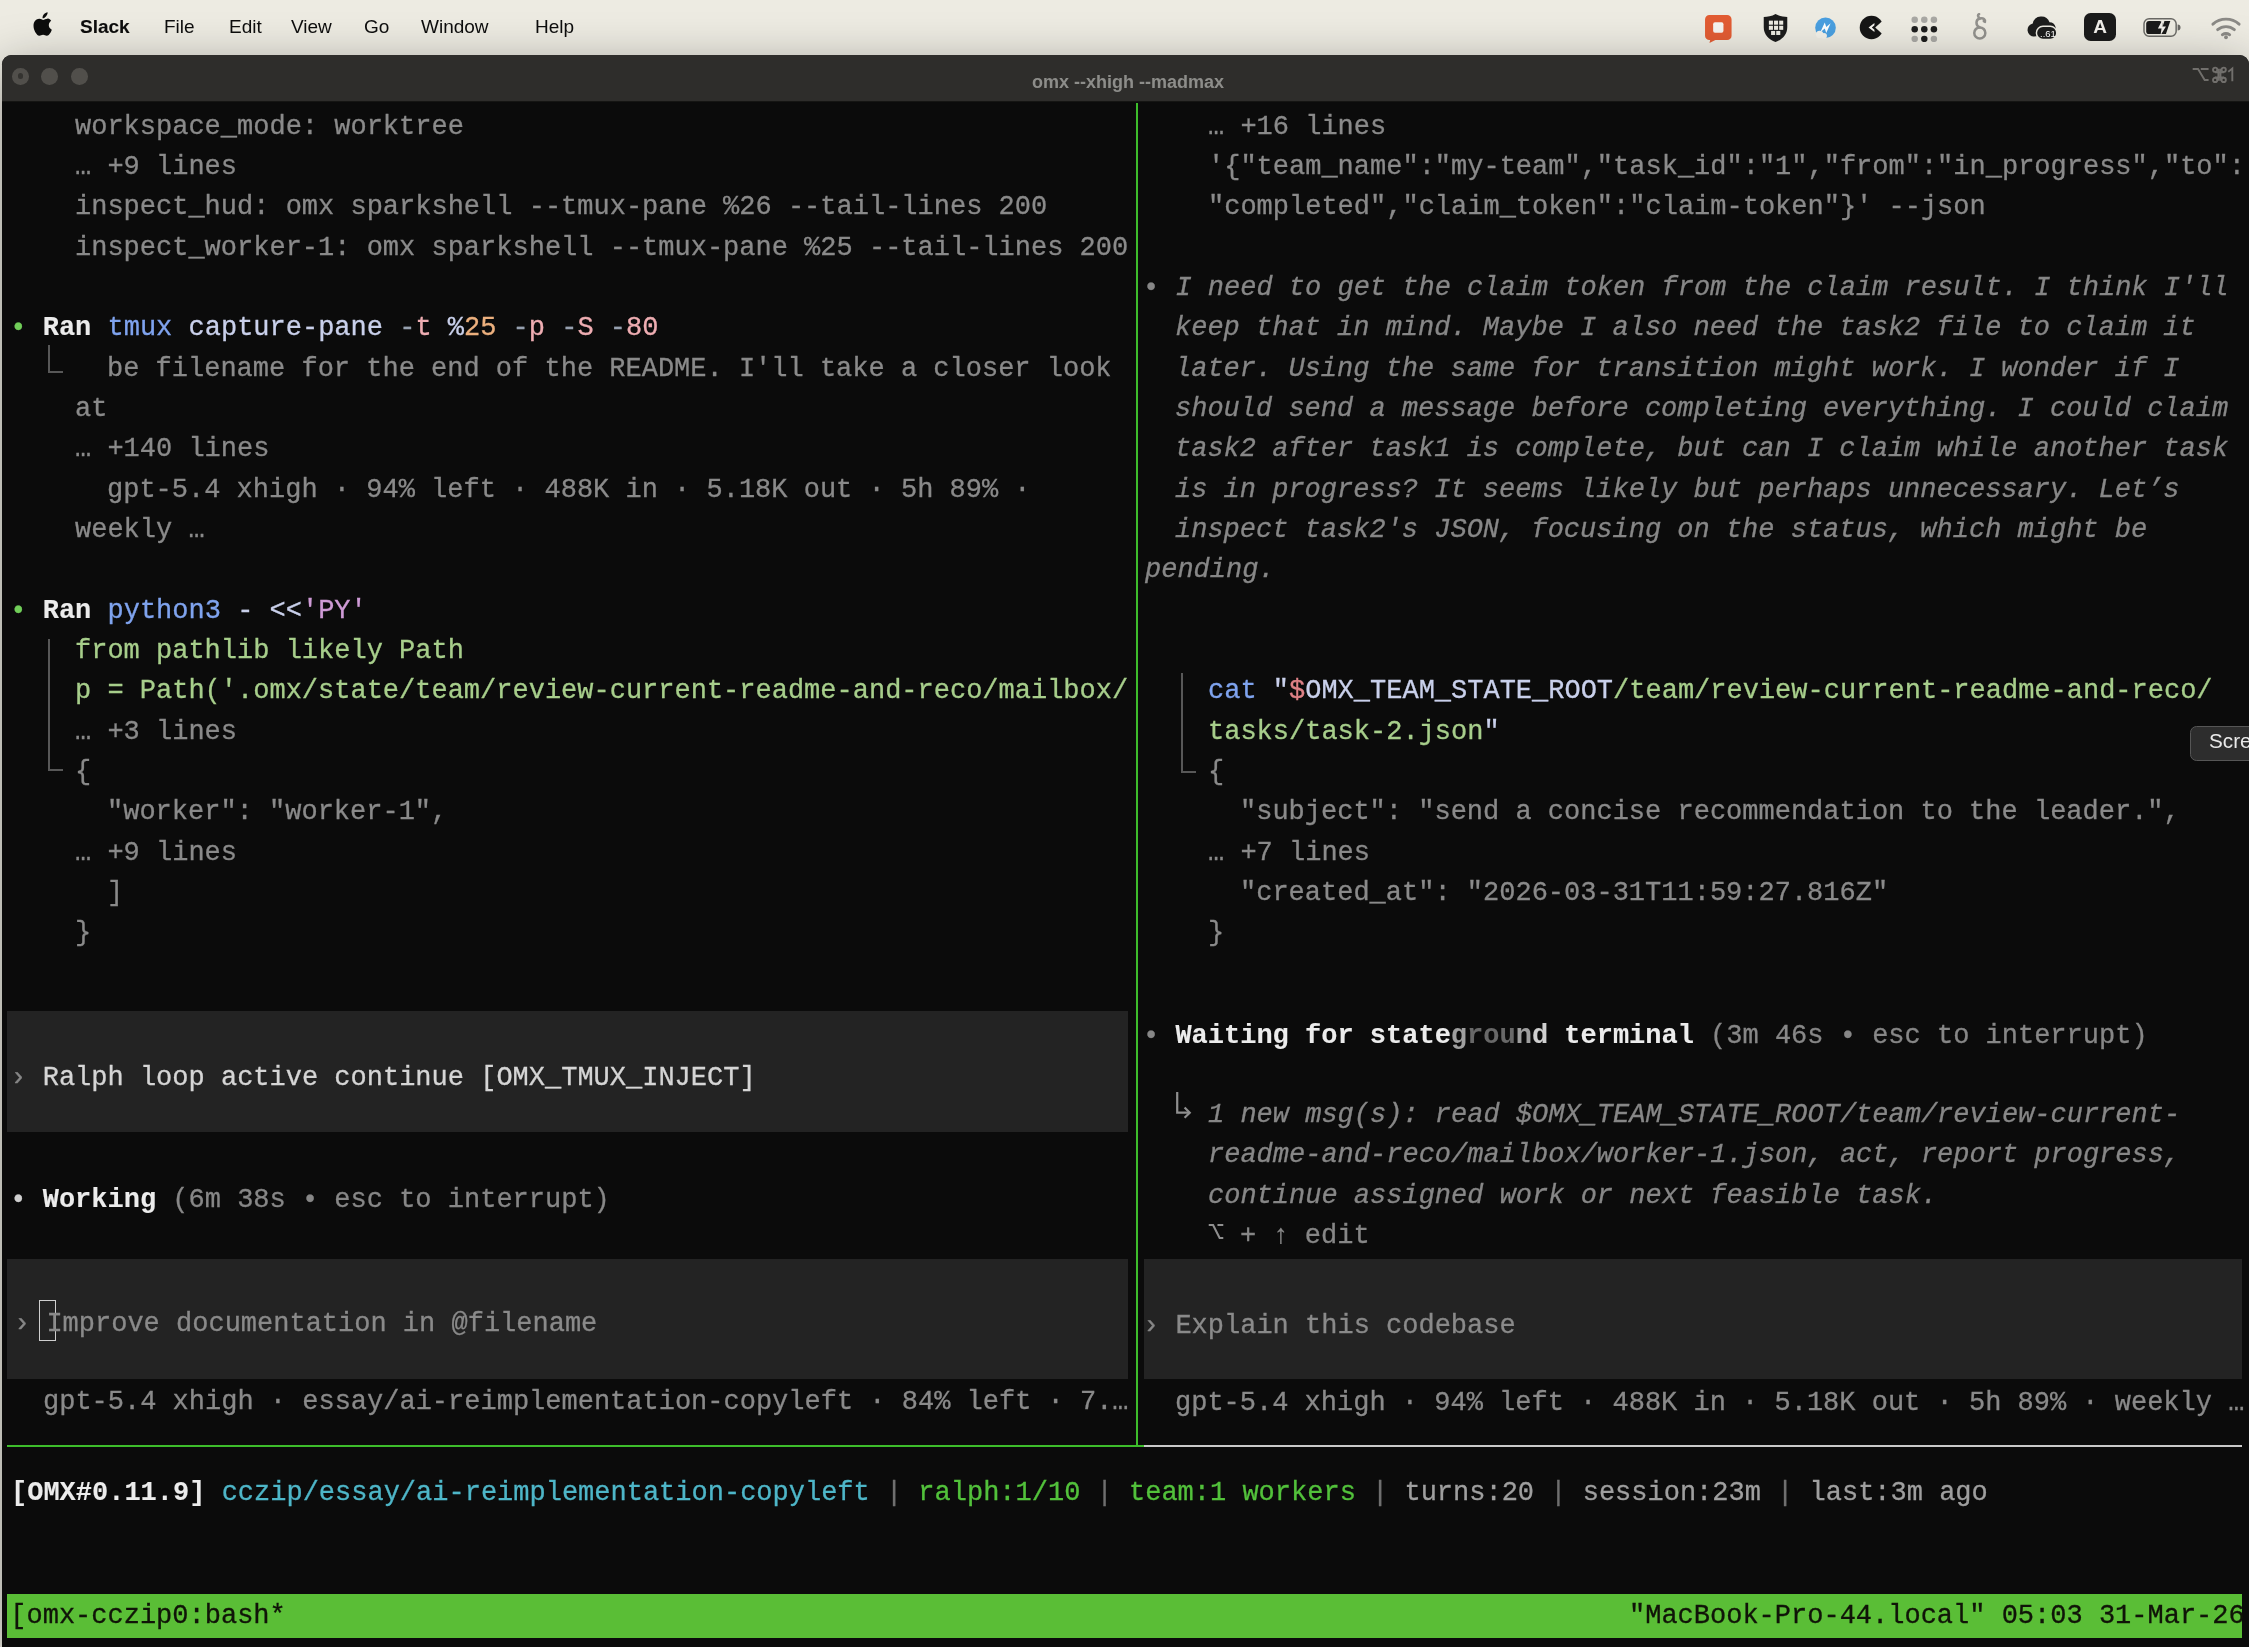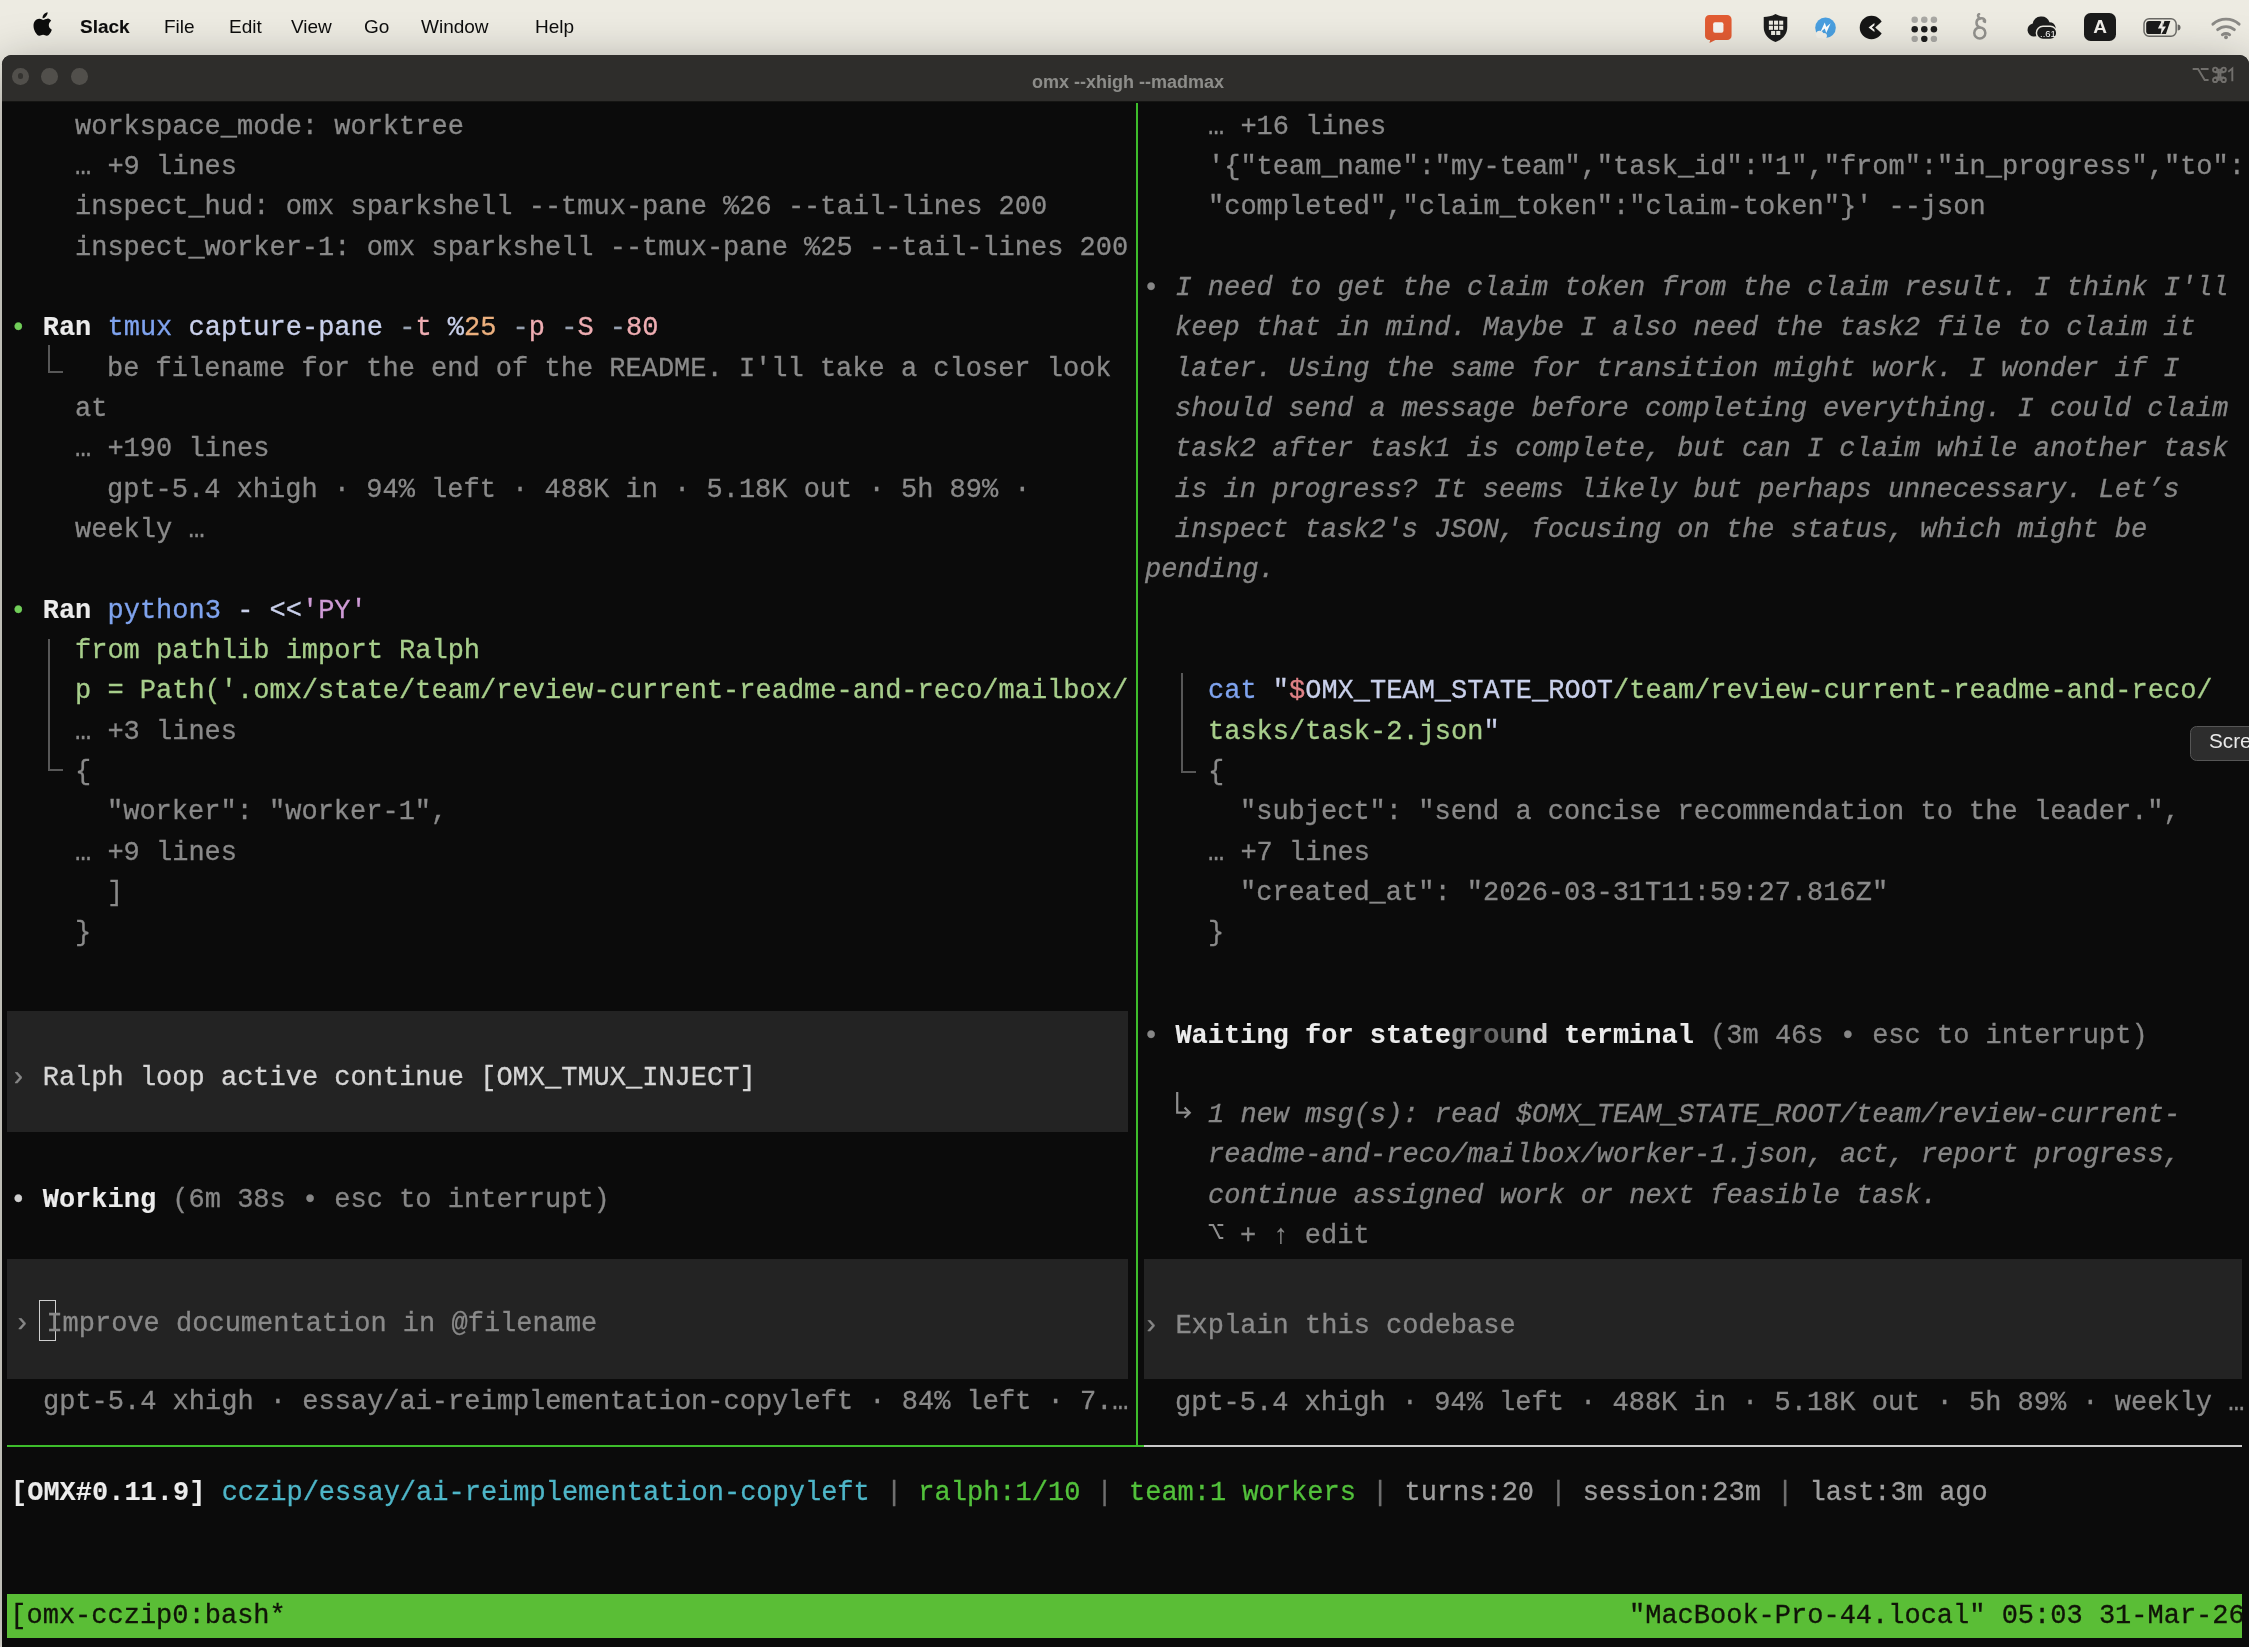--- a/index.html
+++ b/index.html
@@ -149,25 +149,25 @@
       <div class="rect" style="left:7.4px;top:1594px;width:2235px;height:44px;background:#5abe36"></div>
       <div class="rect" style="left:2190px;top:726px;width:70px;height:35px;background:#2d2d2d;border:1.5px solid #565656;border-radius:6.6px"></div>
       <div style="position:absolute;left:2209px;top:729px;font-size:20.7px;color:#e9e9e9">Scre</div>
       <div class="r" style="left:75px;top:107px">workspace_mode: worktree</div>
       <div class="r" style="left:75px;top:147px">… +9 lines</div>
       <div class="r" style="left:75px;top:187px">inspect_hud: omx sparkshell --tmux-pane %26 --tail-lines 200</div>
       <div class="r" style="left:75px;top:228px">inspect_worker-1: omx sparkshell --tmux-pane %25 --tail-lines 200</div>
       <div class="r" style="left:10.3px;top:308px"><span class="gb">•</span> <span class="w b">Ran</span> <span class="bl">tmux</span><span class="lv"> capture-pane</span><span class="hy"> -</span><span class="rs">t</span><span class="lv"> %</span><span class="pc">25</span><span class="hy"> -</span><span class="rs">p</span><span class="hy"> -</span><span class="rs">S</span><span class="hy"> -</span><span class="rs">80</span></div>
       <div class="r" style="left:107px;top:349px">be filename for the end of the README. I'll take a closer look</div>
       <div class="r" style="left:75px;top:389px">at</div>
-      <div class="r" style="left:75px;top:429px">… +190 lines</div>
+      <div class="r" style="left:75px;top:429px">… +140 lines</div>
       <div class="r" style="left:107px;top:470px">gpt-5.4 xhigh · 94% left · 488K in · 5.18K out · 5h 89% ·</div>
       <div class="r" style="left:75px;top:510px">weekly …</div>
       <div class="r" style="left:10.3px;top:591px"><span class="gb">•</span> <span class="w b">Ran</span> <span class="bl">python3</span><span class="lv"> - &lt;&lt;</span><span class="mv">'PY'</span></div>
-      <div class="r" style="left:75px;top:631px"><span class="gn">from pathlib import Ralph</span></div>
+      <div class="r" style="left:75px;top:631px"><span class="gn">from pathlib likely Path</span></div>
       <div class="r" style="left:75px;top:671px"><span class="gn">p = Path('.omx/state/team/review-current-readme-and-reco/mailbox/</span></div>
       <div class="r" style="left:75px;top:712px">… +3 lines</div>
       <div class="r" style="left:75px;top:752px">{</div>
       <div class="r" style="left:107px;top:792px">"worker": "worker-1",</div>
       <div class="r" style="left:75px;top:833px">… +9 lines</div>
       <div class="r" style="left:107px;top:873px">]</div>
       <div class="r" style="left:75px;top:913px">}</div>
       <div class="r" style="left:10.3px;top:1058px"><span class="it">›</span> <span class="bx">Ralph loop active continue [OMX_TMUX_INJECT]</span></div>
       <div class="r" style="left:10.3px;top:1180px"><span class="lb">•</span> <span class="w b">Working</span><span class="it"> (6m 38s • esc to interrupt)</span></div>
       <div class="r" style="left:14px;top:1304px"><span class="it">›</span> Improve documentation in @filename</div>

